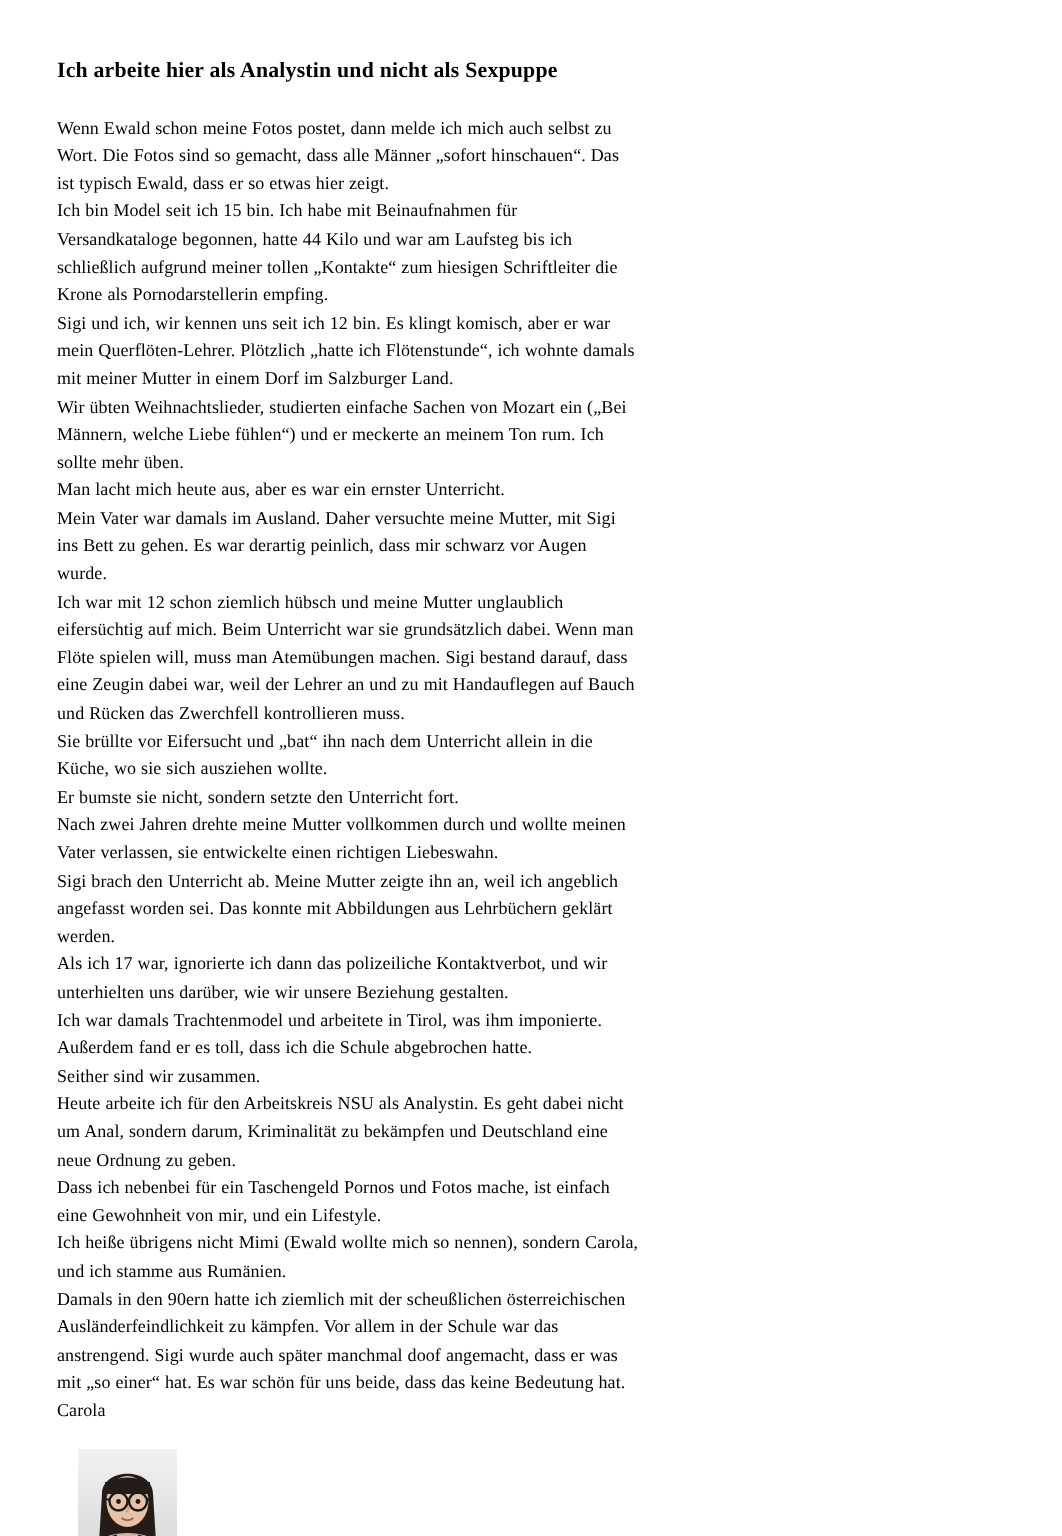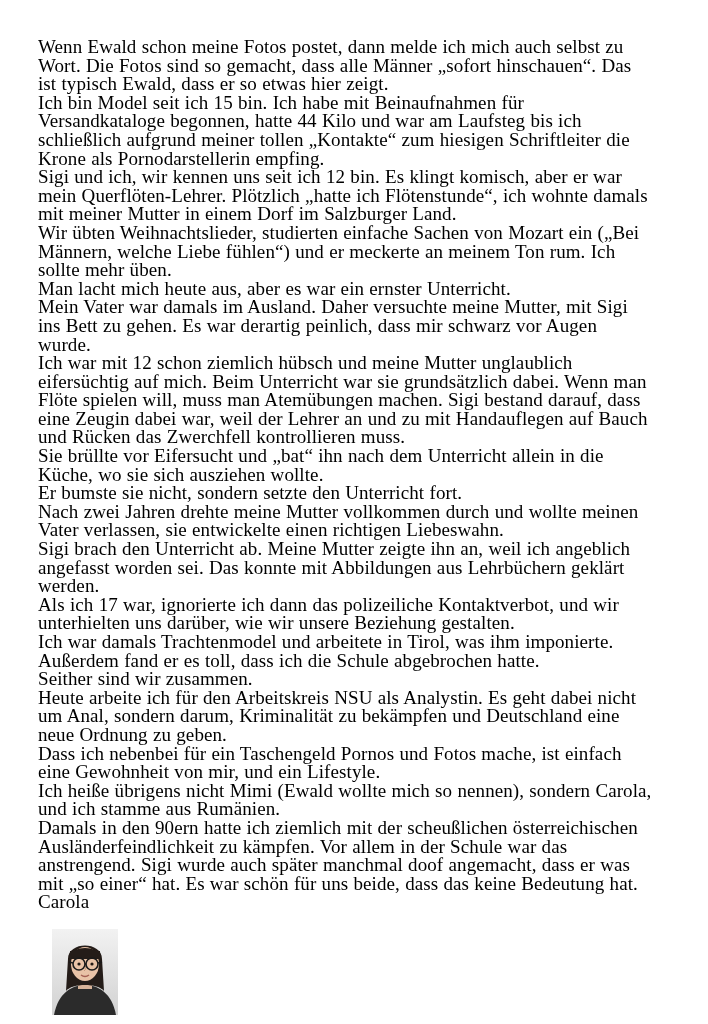--- a/index.html
+++ b/index.html
@@ -24,21 +24,21 @@
   }
   .doc-title {
     font-family: "Liberation Serif", serif;
     font-size: 14.5px;
     line-height: 1.35;
     margin: 0 0 18px 0;
     letter-spacing: 0.01em;
   }
   .body-text {
     font-family: "Liberation Serif", serif;
-    font-size: 19px;
+    font-size: 12px;
     line-height: 18.6px;
     text-align: left;
     white-space: pre-wrap;
     margin: 0;
     letter-spacing: 0.005em;
     word-spacing: 0.02em;
   }
   .photo-wrap {
     margin-top: 17px;
     margin-left: 14px;
@@ -49,20 +49,21 @@
     border: 0;
     display: block;
     background: #cfcfcf;
   }
 </style>
 </head>
 <body>
 
 <div class="page">
 
+  <h1 class="doc-title">Ich arbeite hier als Analystin und nicht als Sexpuppe</h1>
 
   <div class="body-text">Wenn Ewald schon meine Fotos postet, dann melde ich mich auch selbst zu
 Wort. Die Fotos sind so gemacht, dass alle Männer „sofort hinschauen“. Das
 ist typisch Ewald, dass er so etwas hier zeigt.
 Ich bin Model seit ich 15 bin. Ich habe mit Beinaufnahmen für
 Versandkataloge begonnen, hatte 44 Kilo und war am Laufsteg bis ich
 schließlich aufgrund meiner tollen „Kontakte“ zum hiesigen Schriftleiter die
 Krone als Pornodarstellerin empfing.
 Sigi und ich, wir kennen uns seit ich 12 bin. Es klingt komisch, aber er war
 mein Querflöten-Lehrer. Plötzlich „hatte ich Flötenstunde“, ich wohnte damals

